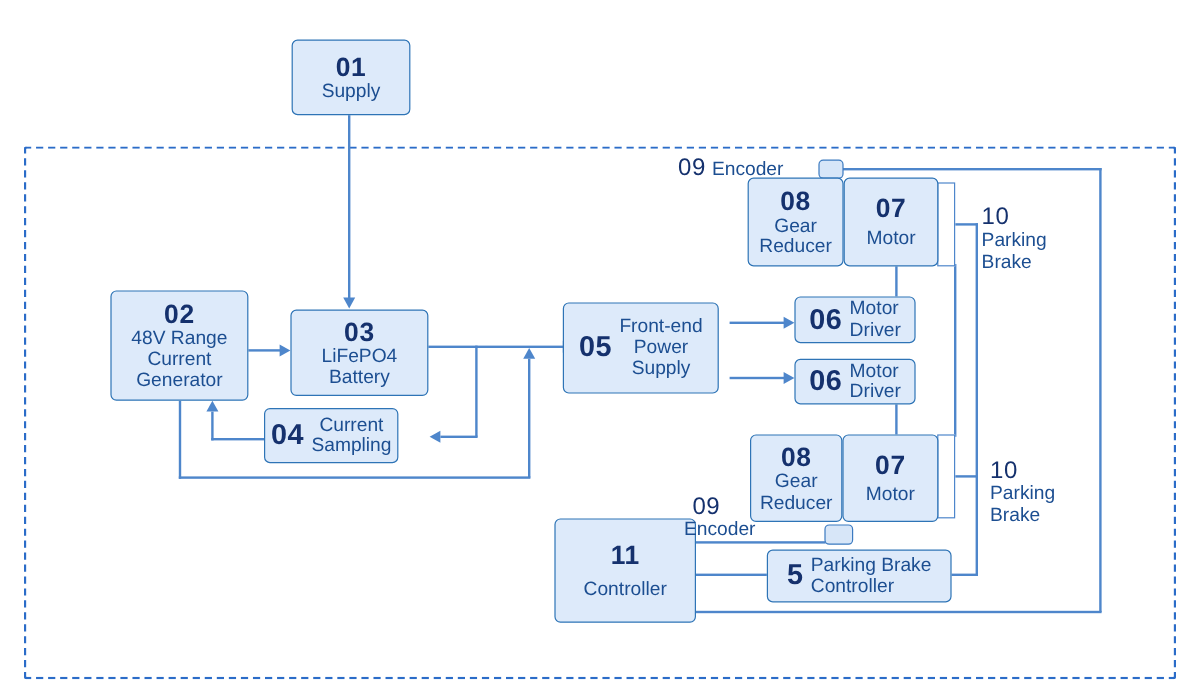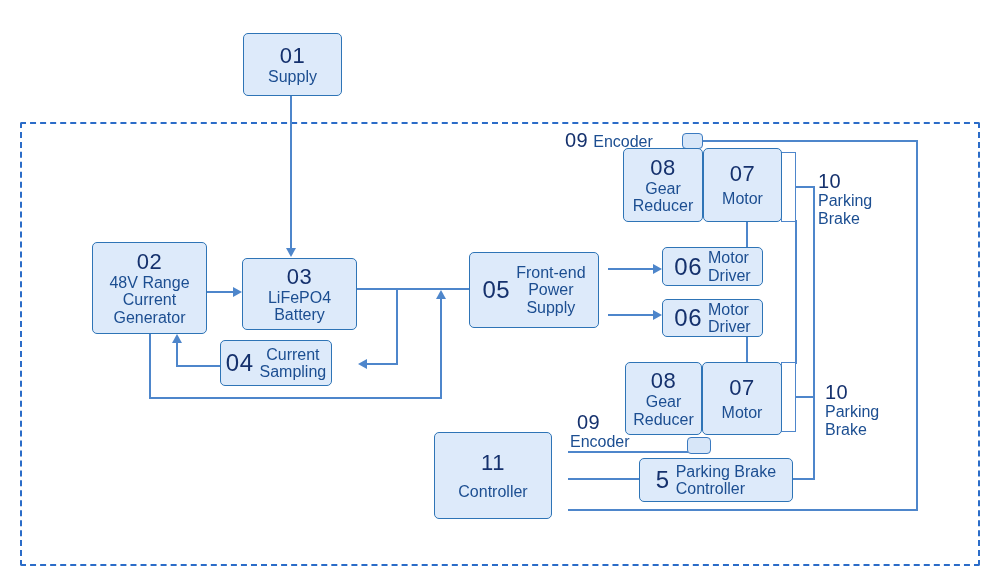--- a/index.html
+++ b/index.html
@@ -7,21 +7,21 @@
     position:relative;width:1000px;height:580px;background:#fff;
     font-family:"Liberation Sans","DejaVu Sans",sans-serif;overflow:hidden;
   }
   .frame{position:absolute;border:2px dashed #2b6cc8;border-radius:2px;}
   .node{
     position:absolute;background:#ddeafa;border:1.6px solid #2e74b6;border-radius:5px;
     display:flex;align-items:center;justify-content:center;color:#1c4e91;box-sizing:border-box;
   }
   .node.col{flex-direction:column;}
   .node.row{flex-direction:row;gap:6px;}
-  .num{font-size:22px;line-height:24px;font-weight:400;color:#15316d;letter-spacing:.5px;}
+  .num{font-size:22px;line-height:24px;font-weight:700;color:#15316d;letter-spacing:.5px;}
   .row .num{font-size:24px;line-height:26px;}
   .lline{font-size:16px;line-height:17.5px;text-align:center;white-space:nowrap;}
   .ltxt{display:flex;flex-direction:column;align-items:center;}
   .ltxt.left{align-items:flex-start;}
   .hline,.vline{position:absolute;background:#4e86cb;}
   .hline{height:2px;}
   .vline{width:2px;}
   .ar{position:absolute;width:0;height:0;border-style:solid;border-color:transparent;}
   .ar.right{border-width:5px 0 5px 9px;border-left-color:#4e86cb;}
   .ar.left{border-width:5px 9px 5px 0;border-right-color:#4e86cb;}
@@ -157,21 +157,21 @@
     <div class="num">08</div>
     <div class="lline">Gear</div>
     <div class="lline">Reducer</div>
   </div>
 
   <div class="node col" style="left:702px;top:362px;width:80px;height:73px;gap:4px;">
     <div class="num">07</div>
     <div class="lline">Motor</div>
   </div>
 
-  <div class="node col" style="left:434px;top:432px;width:118px;height:87px;gap:8px;">
+  <div class="node col" style="left:462px;top:432px;width:118px;height:87px;gap:8px;">
     <div class="num">11</div>
     <div class="lline">Controller</div>
   </div>
 
   <div class="node row" style="left:639px;top:458px;width:154px;height:44px;">
     <div class="num">5</div>
     <div class="ltxt left">
       <div class="lline">Parking Brake</div>
       <div class="lline">Controller</div>
     </div>

